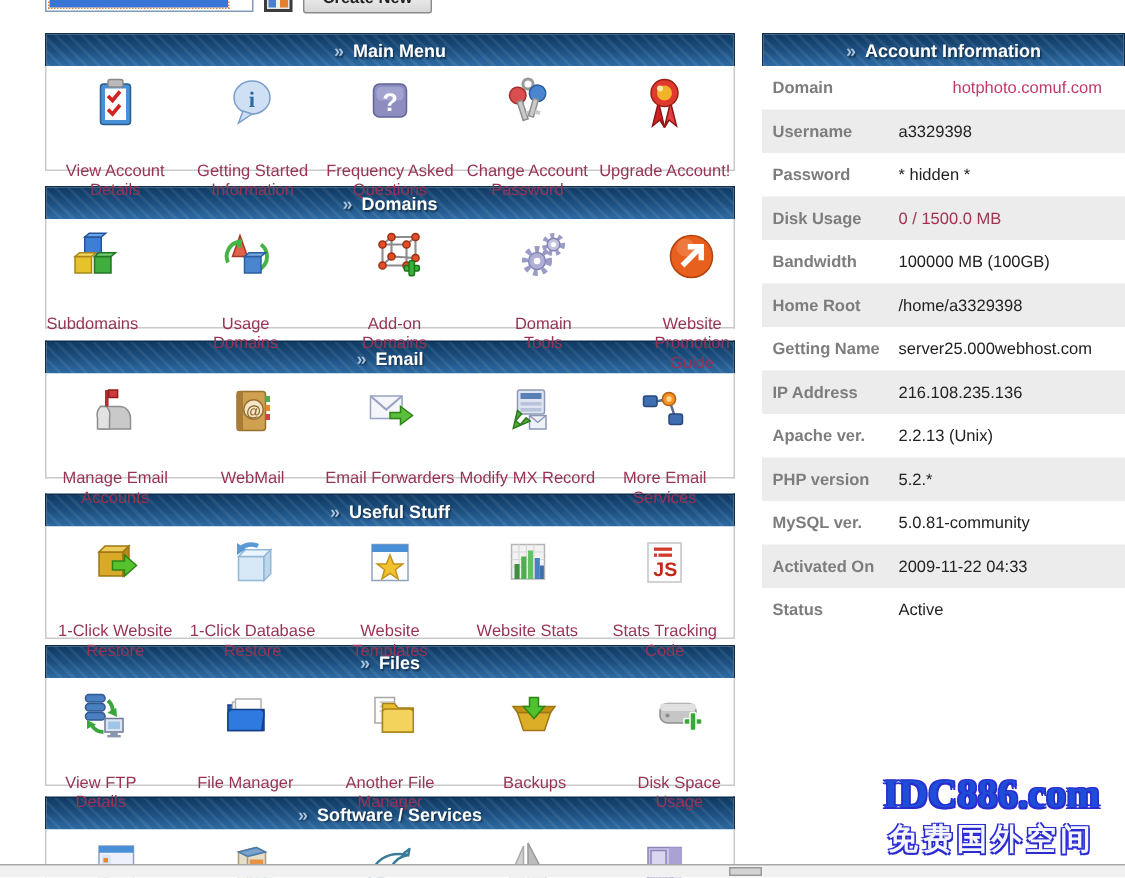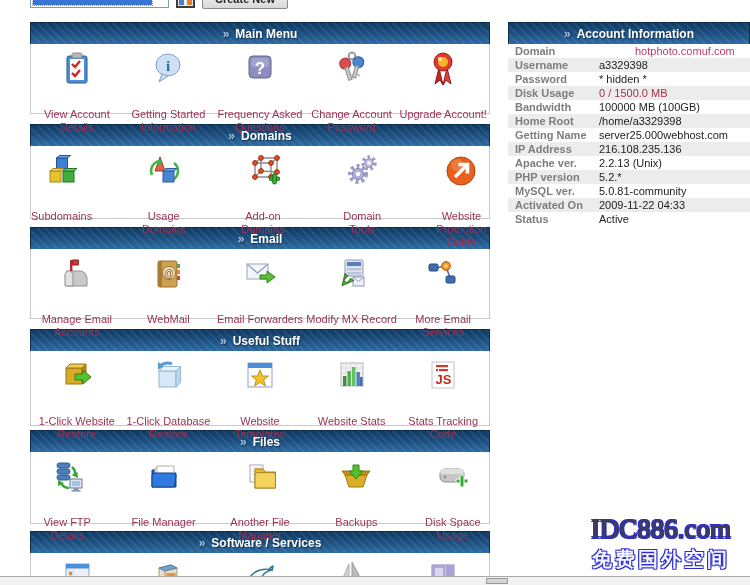--- a/index.html
+++ b/index.html
@@ -24,21 +24,21 @@
     display:flex;align-items:flex-start;
   }
   .menu-item{flex:1;display:flex;flex-direction:column;align-items:center;padding-top:6px;cursor:pointer;}
   .menu-item .ic{width:38px;height:38px;display:flex;align-items:center;justify-content:center;}
   .menu-item .lab{
     margin-top:20px;font-size:11px;line-height:1.2;color:#993355;text-align:center;max-width:92px;
   }
 
   
   #account-panel{position:absolute;left:508px;top:22px;width:242px;}
-  .acc-row{display:flex;align-items:center;height:14px;font-size:11px;background:#fff;}
+  .acc-row{display:flex;align-items:center;height:29px;font-size:11px;background:#fff;}
   .acc-row:nth-child(even){background:#ececec;}
   .acc-row .lbl{width:84px;padding-left:7px;color:#7d7d7d;font-weight:bold;flex:none;}
   .acc-row .val{color:#222;}
   .acc-row .val.link{color:#c23a6a;cursor:pointer;padding-left:36px;}
   .acc-row .val.warn{color:#a03350;}
 
   
   #acct-select{
     position:absolute;left:30px;top:-12px;width:139px;height:20px;background:#fff;
     border:1px solid #7f9db9;box-sizing:border-box;
@@ -56,21 +56,21 @@
   #create-new-button{
     position:absolute;left:202px;top:-12px;width:86px;height:21px;box-sizing:border-box;
     background:linear-gradient(180deg,#fdfdfd,#d8d8d8);border:1px solid #8a8a8a;border-radius:2px;
     font-size:11px;font-weight:bold;color:#222;display:flex;align-items:center;justify-content:center;
     cursor:pointer;
   }
 
   
   #watermark{position:absolute;left:575px;top:514px;width:172px;text-align:center;pointer-events:none;}
   #watermark .wm1{
-    font-family:"Liberation Serif",serif;font-weight:normal;font-size:27px;color:#404040;
+    font-family:"Liberation Serif",serif;font-weight:bold;font-size:27px;color:#1d4ed8;
     text-shadow:-1px -1px 0 #2b2bd0,1px -1px 0 #2b2bd0,-1px 1px 0 #2b2bd0,1px 1px 0 #2b2bd0,0 0 1px #2b2bd0;
   }
   #watermark .wm2{
     margin-top:1px;font-family:"DejaVu Sans",sans-serif;font-weight:bold;font-size:20px;color:#f4f4ff;
     letter-spacing:3px;
     text-shadow:-1px -1px 0 #2b2bd0,1px -1px 0 #2b2bd0,-1px 1px 0 #2b2bd0,1px 1px 0 #2b2bd0,0 0 1px #2b2bd0;
   }
 
   
   #h-scrollbar{

